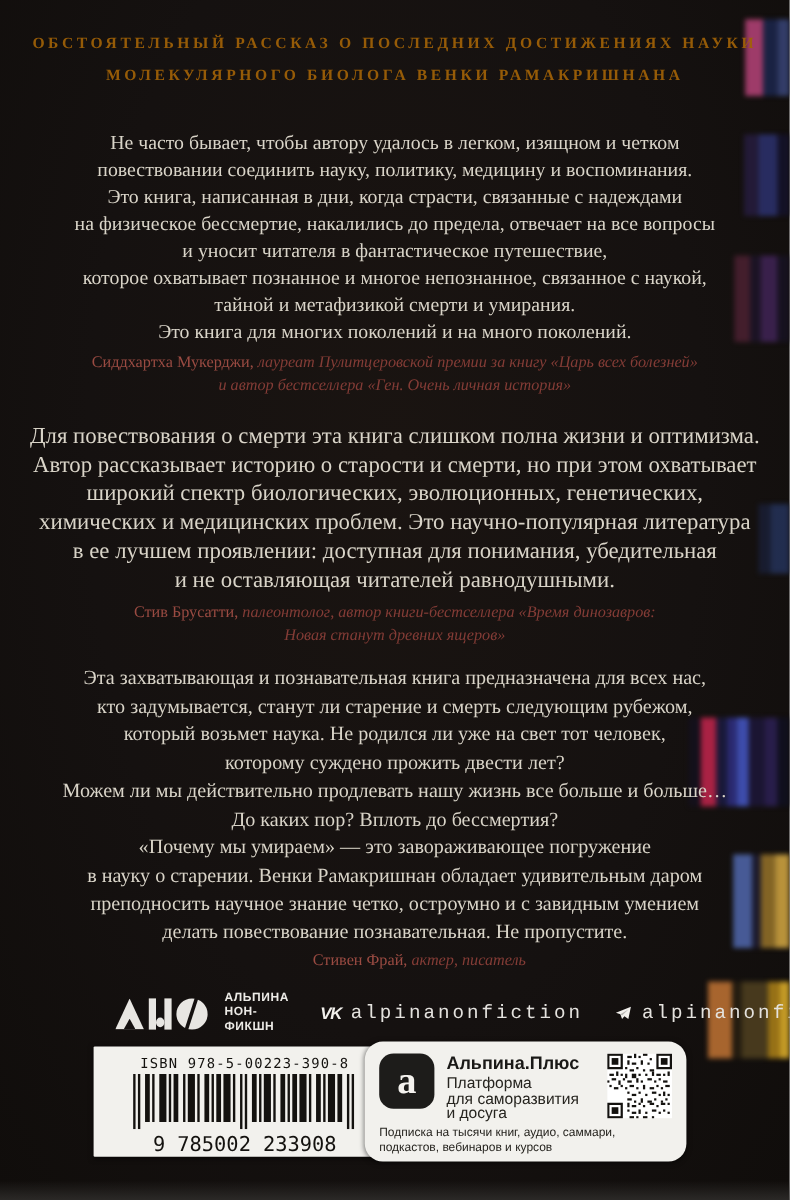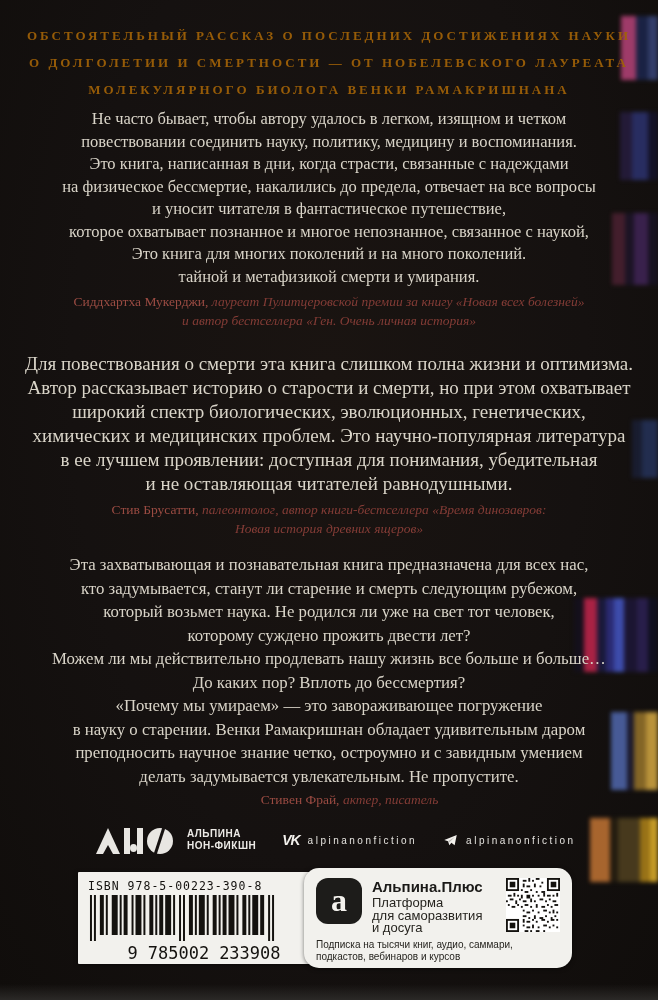--- a/index.html
+++ b/index.html
@@ -33,27 +33,27 @@
      background:#151110;clip-path:polygon(50% 0,100% 100%,0 100%);}
   .anf-n{width:19px;height:26px;position:relative;}
   .anf-n::before,.anf-n::after{content:"";position:absolute;top:0;bottom:0;width:6px;background:#e8e6e2;}
   .anf-n::before{left:0;} .anf-n::after{right:0;}
   .anf-n i{position:absolute;left:6px;bottom:2px;width:7px;height:8px;background:#e8e6e2;border-radius:50%;}
   .anf-f{width:26px;height:26px;background:#e8e6e2;border-radius:50%;position:relative;}
   .anf-f::after{content:"";position:absolute;left:11px;top:-1px;bottom:-1px;width:3px;background:#151110;transform:rotate(18deg);}
   .anf-text{font-family:"Liberation Sans",sans-serif;font-weight:bold;color:#eceae6;
      font-size:10px;line-height:12px;letter-spacing:.5px;text-align:left;}
   .social{display:flex;align-items:center;gap:8px;margin-left:12px;}
-  .handle{font-family:Liberation Sans, sans-serif;color:#e4e2de;font-size:10px;letter-spacing:2.5px;}
+  .handle{font-family:Liberation Mono, monospace;color:#e4e2de;font-size:16px;letter-spacing:2.5px;}
   .vk{font-family:"Liberation Sans",sans-serif;font-weight:800;font-style:italic;
       color:#f2f0ec;font-size:14px;letter-spacing:-1px;}
   .tg svg{display:block;}
 
   .box{position:absolute;background:#f2f1ed;box-shadow:0 1px 4px rgba(0,0,0,.5);}
-  .bc-box{left:78px;top:872px;width:252px;height:92px;border-radius:1px;padding:7px 10px 6px;box-sizing:border-box;}
+  .bc-box{left:78px;top:872px;width:252px;height:92px;border-radius:1px;padding:7px 10px 6px;box-sizing:border-box;text-align:center;}
   .isbn{font-family:"DejaVu Sans Mono",monospace;font-size:11.5px;letter-spacing:1px;color:#14120f;}
   .bars{margin-top:2px;}
   .bc-digits{font-family:"DejaVu Sans Mono",monospace;font-size:17px;color:#14120f;
      display:flex;justify-content:center;gap:10px;margin-top:-2px;}
   .ap-box{left:304px;top:868px;width:268px;height:100px;border-radius:15px;padding:10px 12px;box-sizing:border-box;text-align:left;}
   .ap-top{display:flex;gap:10px;}
   .ap-logo{width:46px;height:46px;border-radius:12px;background:#1d1c1a;color:#f4f2ee;
      display:flex;align-items:center;justify-content:center;
      font-family:"Liberation Serif",serif;font-size:32px;font-weight:bold;line-height:1;padding-bottom:3px;box-sizing:border-box;}
   .ap-mid{flex:1;font-family:"Liberation Sans",sans-serif;color:#1a1917;}
@@ -107,63 +107,62 @@
     <i style="width:22px;background:#4a3c1e;"></i>
     <i style="width:10px;background:#a07818;"></i>
     <i style="width:8px;background:#d0a428;"></i>
 </div>
 <div class="bottom-glow"></div>
 
 <div class="content">
 
   <div class="blk hdr" style="top:22px;">
       <div>ОБСТОЯТЕЛЬНЫЙ РАССКАЗ О ПОСЛЕДНИХ ДОСТИЖЕНИЯХ НАУКИ</div>
-      <div>О ДОЛГОЛЕТИИ И СМЕРТНОСТИ — ОТ НОБЕЛЕВСКОГО ЛАУРЕАТА</div>
       <div>МОЛЕКУЛЯРНОГО БИОЛОГА ВЕНКИ РАМАКРИШНАНА</div>
     </div>
 
   <div class="blk q q1" style="top:108px;">
       <div>Не часто бывает, чтобы автору удалось в легком, изящном и четком</div>
       <div>повествовании соединить науку, политику, медицину и воспоминания.</div>
       <div>Это книга, написанная в дни, когда страсти, связанные с надеждами</div>
       <div>на физическое бессмертие, накалились до предела, отвечает на все вопросы</div>
       <div>и уносит читателя в фантастическое путешествие,</div>
       <div>которое охватывает познанное и многое непознанное, связанное с наукой,</div>
+      <div>тайной и метафизикой смерти и умирания.</div>
       <div>Это книга для многих поколений и на много поколений.</div>
-      <div>тайной и метафизикой смерти и умирания.</div>
     </div>
   <div class="blk attr" style="top:292px;">
-    <div><span class="nm">Сиддхартха Мукерджи,</span><span class="rl"> лауреат Пулитцеровской премии за книгу «Новая всех болезней»</span></div>
+    <div><span class="nm">Сиддхартха Мукерджи,</span><span class="rl"> лауреат Пулитцеровской премии за книгу «Царь всех болезней»</span></div>
     <div class="rl">и автор бестселлера «Ген. Очень личная история»</div>
   </div>
 
   <div class="blk q q2" style="top:352px;">
       <div>Для повествования о смерти эта книга слишком полна жизни и оптимизма.</div>
       <div>Автор рассказывает историю о старости и смерти, но при этом охватывает</div>
       <div>широкий спектр биологических, эволюционных, генетических,</div>
       <div>химических и медицинских проблем. Это научно-популярная литература</div>
       <div>в ее лучшем проявлении: доступная для понимания, убедительная</div>
       <div>и не оставляющая читателей равнодушными.</div>
     </div>
   <div class="blk attr" style="top:500px;">
     <div><span class="nm">Стив Брусатти,</span><span class="rl"> палеонтолог, автор книги-бестселлера «Время динозавров:</span></div>
-    <div class="rl">Новая история древних ящеров»</div>
+    <div class="rl">Новая станут древних ящеров»</div>
   </div>
 
   <div class="blk q q3" style="top:553px;">
       <div>Эта захватывающая и познавательная книга предназначена для всех нас,</div>
       <div>кто задумывается, станут ли старение и смерть следующим рубежом,</div>
       <div>который возьмет наука. Не родился ли уже на свет тот человек,</div>
       <div>которому суждено прожить двести лет?</div>
       <div>Можем ли мы действительно продлевать нашу жизнь все больше и больше…</div>
       <div>До каких пор? Вплоть до бессмертия?</div>
       <div>«Почему мы умираем» — это завораживающее погружение</div>
       <div>в науку о старении. Венки Рамакришнан обладает удивительным даром</div>
       <div>преподносить научное знание четко, остроумно и с завидным умением</div>
-      <div>делать задумывается увлекательным. Не пропустите.</div>
+      <div>делать повествование познавательная. Не пропустите.</div>
     </div>
   <div class="blk attr" style="top:790px;padding-left:41px;">
     <div><span class="nm">Стивен Фрай,</span><span class="rl"> актер, писатель</span></div>
   </div>
 
   <div class="logo-row">
     <span class="anf-mark">
       <span class="anf-a"></span>
       <span class="anf-n">
           <i></i>

